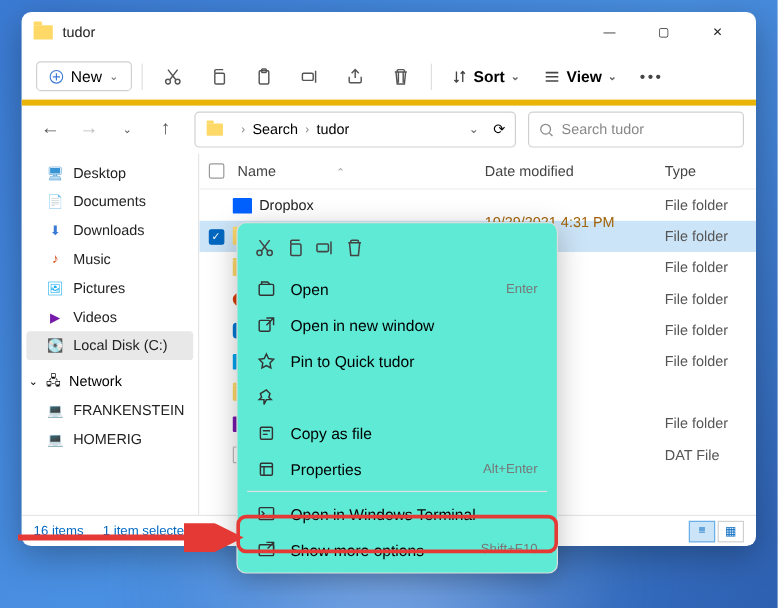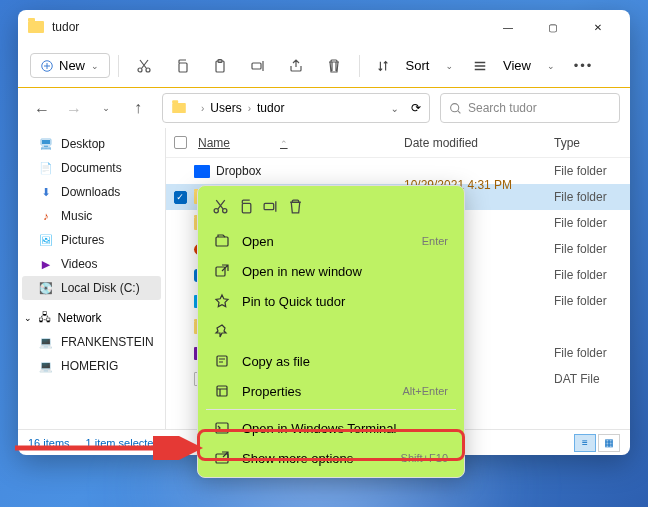--- a/index.html
+++ b/index.html
@@ -5,44 +5,44 @@
 * { box-sizing: border-box; margin: 0; padding: 0; font-family: "Segoe UI", sans-serif; }
 body { width: 648px; height: 507px; background: linear-gradient(135deg, #3b7bd4 0%, #4a90e2 50%, #2d5fb0 100%); position: relative; overflow: hidden; }
 .bloom { position: absolute; bottom: -80px; left: 50%; transform: translateX(-50%); width: 400px; height: 200px; background: radial-gradient(ellipse, rgba(180,210,255,.6), transparent 70%); filter: blur(30px); }
 .window { position: absolute; top: 10px; left: 18px; width: 612px; height: 445px; background: #fff; border-radius: 8px; box-shadow: 0 8px 30px rgba(0,0,0,.3); overflow: hidden; display: flex; flex-direction: column; }
 .titlebar { height: 34px; display: flex; align-items: center; padding: 0 10px; }
 .title-icon { width: 16px; height: 12px; background: #ffd968; border-radius: 1px; margin-right: 8px; position: relative; }
 .title-icon::before { content: ""; position: absolute; top: -3px; left: 0; width: 7px; height: 3px; background: #ffd968; border-radius: 1px 1px 0 0; }
 .title { font-size: 12px; color: #222; }
 .winbtns { margin-left: auto; display: flex; gap: 1px; }
 .winbtn { width: 44px; height: 30px; display: flex; align-items: center; justify-content: center; font-size: 10px; color: #222; }
-.toolbar { height: 44px; display: flex; align-items: center; padding: 0 12px; gap: 4px; border-bottom: 1px solid #eab308; }
+.toolbar { height: 44px; display: flex; align-items: center; padding: 0 12px; gap: 4px; border-bottom: 5px solid #eab308; }
 .btn-new { display: flex; align-items: center; gap: 6px; padding: 4px 10px; border: 1px solid #d0d0d0; border-radius: 4px; font-size: 13px; }
 .btn-new svg { width: 12px; height: 12px; }
 .tool-icon { width: 34px; height: 32px; display: flex; align-items: center; justify-content: center; color: #555; }
 .tool-icon svg { width: 16px; height: 16px; }
-.tool-btn { display: flex; align-items: center; gap: 16px; padding: 4px 8px; font-size: 13px; }
+.tool-btn { display: flex; align-items: center; gap: 5px; padding: 4px 8px; font-size: 13px; font-weight: bold; }
 .sep { width: 1px; height: 22px; background: #e0e0e0; margin: 0 4px; }
 .navbar { height: 40px; display: flex; align-items: center; padding: 0 10px; gap: 4px; }
 .navbtn { width: 28px; height: 28px; display: flex; align-items: center; justify-content: center; color: #555; }
 .navbtn.dim { color: #bbb; }
 .addressbar { flex: 1; height: 30px; border: 1px solid #d0d0d0; border-radius: 4px; display: flex; align-items: center; padding: 0 8px; gap: 6px; font-size: 12px; margin: 0 6px; }
 .crumb { display: flex; align-items: center; gap: 4px; }
 .crumb-sep { color: #888; font-size: 10px; }
 .searchbox { width: 180px; height: 30px; border: 1px solid #d0d0d0; border-radius: 4px; display: flex; align-items: center; padding: 0 8px; gap: 6px; color: #888; font-size: 12px; }
 .content { flex: 1; display: flex; overflow: hidden; }
 .sidebar { width: 148px; border-right: 1px solid #e5e5e5; overflow-y: auto; padding: 4px 0; }
 .side-item { height: 24px; display: flex; align-items: center; padding-left: 20px; gap: 7px; font-size: 12px; color: #222; }
 .side-item.sel { background: #e8e8e8; border-radius: 3px; margin: 0 4px; padding-left: 16px; }
 .side-group { height: 24px; display: flex; align-items: center; padding-left: 6px; gap: 5px; font-size: 12px; }
 .s-icon { width: 16px; height: 14px; display: flex; align-items: center; justify-content: center; font-size: 11px; }
 .main { flex: 1; display: flex; flex-direction: column; overflow: hidden; }
 .headers { height: 30px; display: flex; align-items: center; border-bottom: 1px solid #eee; font-size: 12px; color: #444; }
 .hcell.check { width: 28px; display:flex; justify-content:center;}
-.hcell.name { width: 210px; padding-left: 4px; text-decoration: underline; }
+.hcell.name { width: 210px; padding-left: 4px; }
 .hcell.date { width: 150px; }
 .hcell.type { flex: 1; }
 .checkbox { width: 13px; height: 13px; border: 1px solid #999; border-radius: 2px; }
 .rows { flex: 1; overflow: hidden; position: relative; }
 .row { height: 26px; display: flex; align-items: center; font-size: 12px; color: #222; }
 .row.sel { background: #cce4f7; }
 .rcell.check { width: 28px; display:flex; justify-content:center; }
 .rcell.name { width: 210px; display: flex; align-items: center; gap: 6px; }
 .rcell.date { width: 150px; color: #a16207; margin-top: 28px; }
 .rcell.type { flex: 1; color: #555; }
@@ -58,21 +58,21 @@
 .ficon.pic::before { display:none; }
 .ficon.vid { background: #7719aa; }
 .ficon.vid::before { display:none; }
 .ficon.file { background: #fff; border: 1px solid #bbb; height: 14px; }
 .ficon.file::before { display:none; }
 .statusbar { height: 26px; border-top: 1px solid #e5e5e5; display: flex; align-items: center; padding: 0 10px; font-size: 11px; color: #0067c0; gap: 16px; }
 .viewbtns { margin-left: auto; display: flex; gap: 2px; }
 .vb { width: 22px; height: 18px; border: 1px solid #d0d0d0; display: flex; align-items: center; justify-content: center; font-size: 10px; }
 .vb.act { background: #cce4f7; border-color: #6bb0e8; }
 
-.ctxmenu { position: absolute; top: 185px; left: 197px; width: 268px; background: #bef264; border: 1px solid #ddd; border-radius: 8px; box-shadow: 0 6px 24px rgba(0,0,0,.25); padding: 4px; font-size: 13px; z-index: 10; }
+.ctxmenu { position: absolute; top: 185px; left: 197px; width: 268px; background: #5eead4; border: 1px solid #ddd; border-radius: 8px; box-shadow: 0 6px 24px rgba(0,0,0,.25); padding: 4px; font-size: 13px; z-index: 10; }
 .ctx-iconrow { height: 36px; display: flex; align-items: center; gap: 8px; padding-left: 10px; }
 .ctx-iconrow svg { width: 17px; height: 17px; color: #444; }
 .ctx-item { height: 30px; display: flex; align-items: center; padding: 0 12px; gap: 12px; border-radius: 4px; }
 .ctx-item svg { width: 16px; height: 16px; color: #333; flex-shrink: 0; }
 .ctx-label { flex: 1; }
 .ctx-shortcut { color: #777; font-size: 11px; }
 .ctx-sep { height: 1px; background: #e0e0e0; margin: 3px 4px; }
 .highlight-box { position: absolute; top: 429px; left: 197px; width: 268px; height: 32px; border: 3px solid #e53935; border-radius: 8px; z-index: 11; pointer-events: none; }
 .arrow { position: absolute; top: 436px; left: 15px; width: 190px; height: 24px; z-index: 12; pointer-events: none; }
 
@@ -158,21 +158,21 @@
   </div>
 
   <div class="navbar">
     <div class="navbtn">←</div>
     <div class="navbtn dim">→</div>
     <div class="navbtn" style="font-size:9px">⌄</div>
     <div class="navbtn">↑</div>
     <div class="addressbar">
       <div class="title-icon" style="transform:scale(.85)"></div>
       <span class="crumb-sep">›</span>
-      <span class="crumb">Users</span>
+      <span class="crumb">Search</span>
       <span class="crumb-sep">›</span>
       <span class="crumb">tudor</span>
       <span style="margin-left:auto;font-size:10px;color:#666">⌄</span>
       <span style="margin-left:6px">⟳</span>
     </div>
     <div class="searchbox">
       <svg width="13" height="13" viewBox="0 0 16 16" fill="none" stroke="#888" stroke-width="1.3">
           <circle cx="7" cy="7" r="5"></circle>
           <path d="M11 11l3 3"></path>
         </svg>

